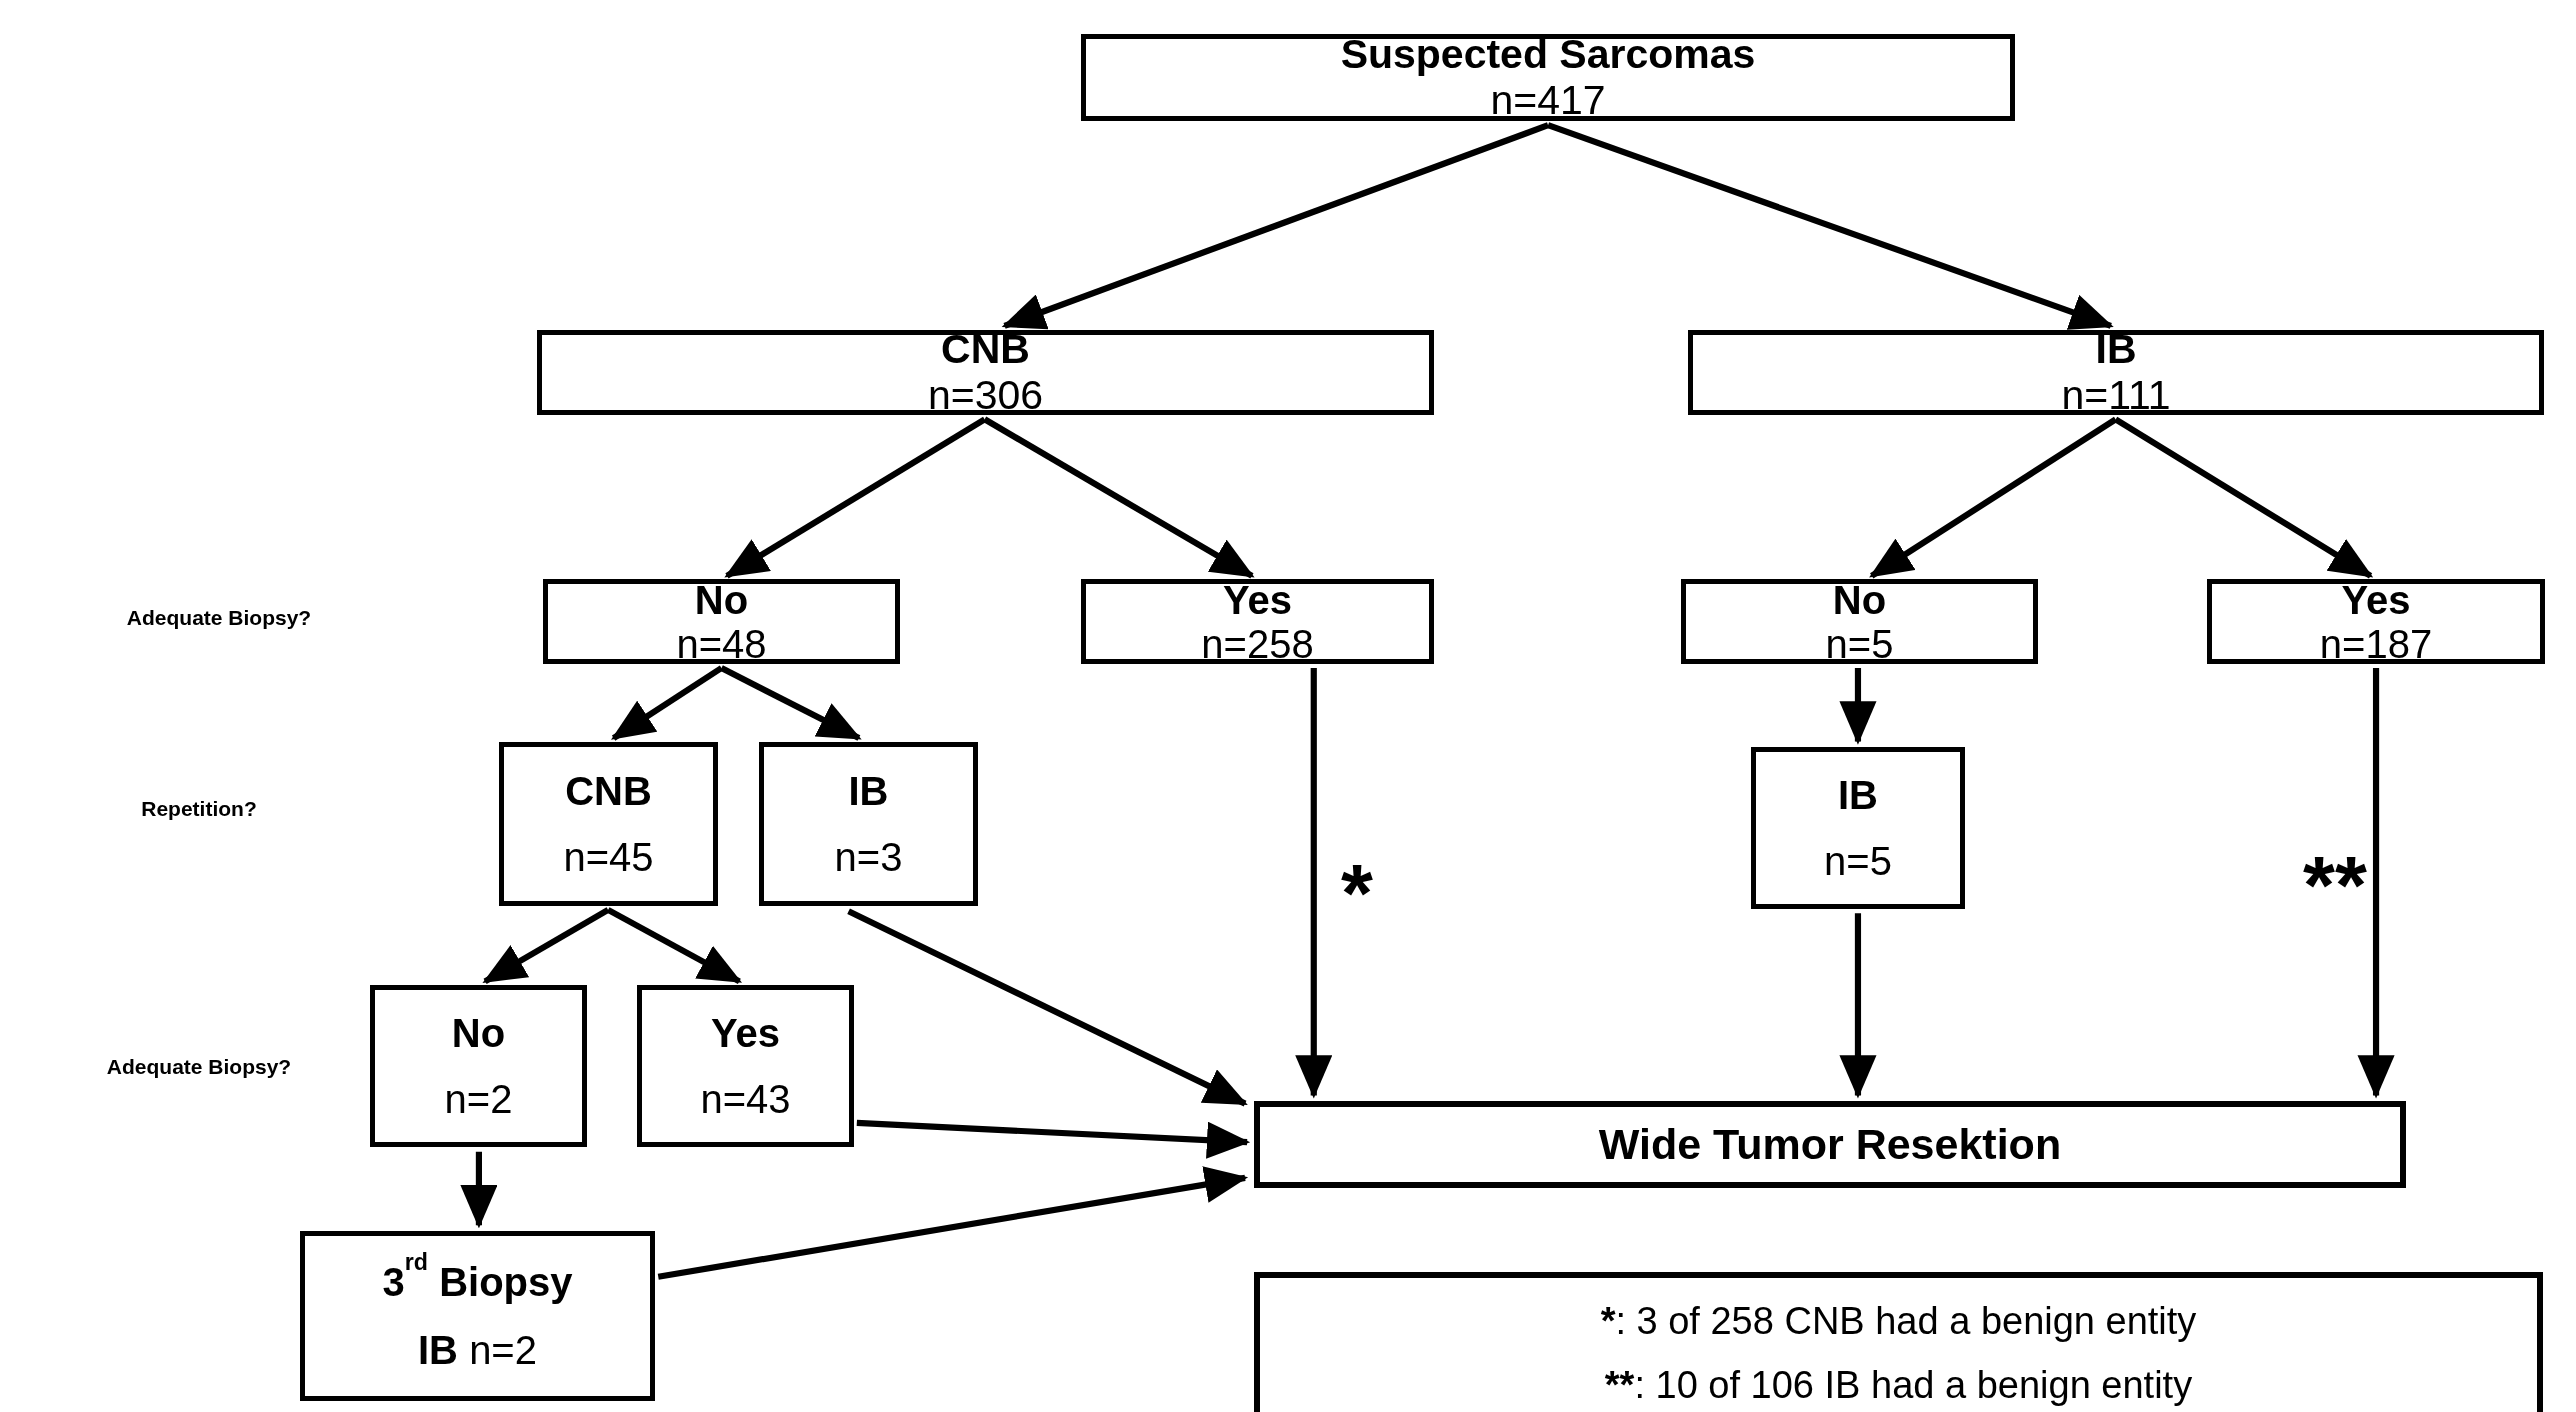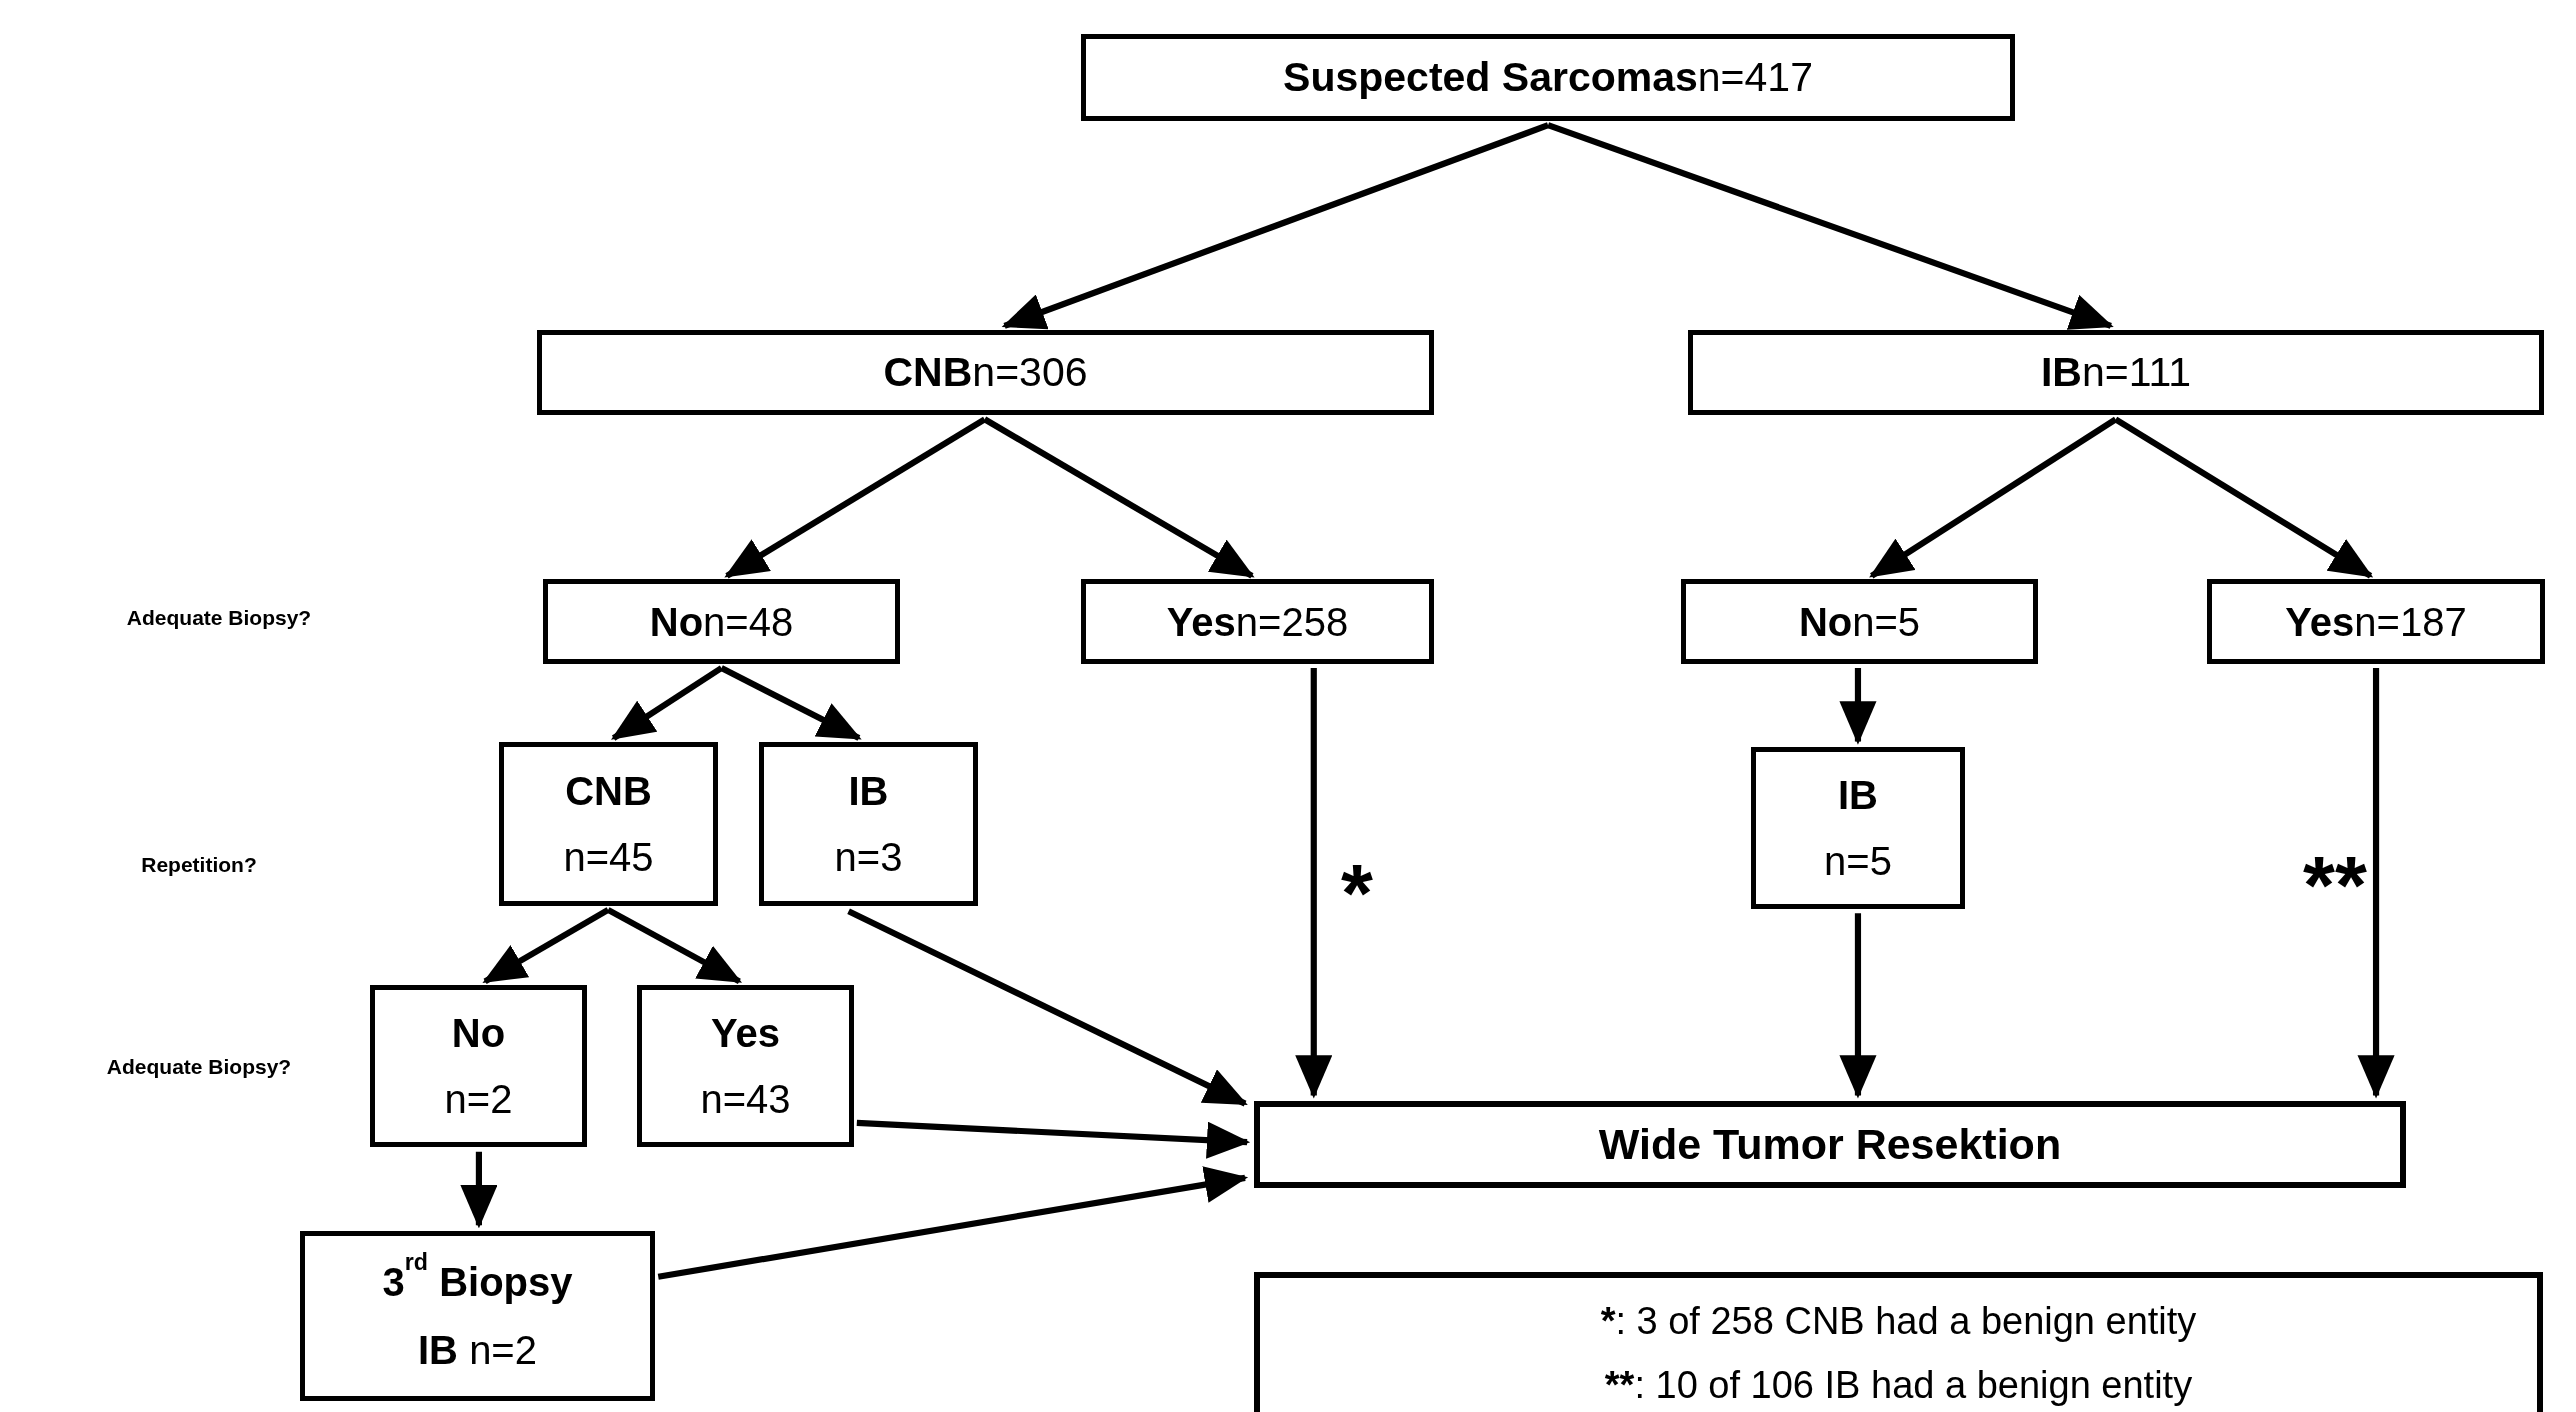--- a/index.html
+++ b/index.html
@@ -2,21 +2,21 @@
 <html style="font-size:11px"><head>
 <meta charset="utf-8">
 <style>
   html,body{margin:0;padding:0;background:#ffffff;}
   .canvas{position:relative;width:2576px;height:1413px;background:#ffffff;
           font-family:"Liberation Sans",sans-serif;color:#000;overflow:hidden;}
   .arrows{position:absolute;left:0;top:0;width:2576px;height:1413px;}
   .arrows line{stroke:#000;stroke-width:9;}
   .box{position:absolute;border:5.5px solid #000;background:#fff;box-sizing:border-box;
        display:flex;align-items:center;justify-content:center;font-size:40px;line-height:1.1;}
-  .row{white-space:pre;}
+  .row{flex-direction:column;white-space:pre;}
   .col{flex-direction:column;justify-content:space-evenly;}
   .b{font-weight:bold;}
   .big{font-size:41px;}
   .result{font-size:43px;border-width:6.2px;}
   .footbox{flex-direction:column;justify-content:space-evenly;font-size:38px;border-width:6.2px;}
   .fline{white-space:pre;}
   .sidelabel{position:absolute;font-weight:bold;font-size:21px;
              display:flex;align-items:center;justify-content:center;text-align:center;}
   .star{position:absolute;font-weight:bold;font-size:82px;transform:translate(-50%,-50%);line-height:1;}
   sup.b{font-size:0.58em;position:relative;top:-0.5em;font-weight:bold;}
@@ -72,21 +72,21 @@
   <div class="box row" style="left:1081px;top:579px;width:353px;height:85px;">
     <span class="b">Yes</span> <span>n=258</span>
   </div>
   <div class="box row" style="left:1681px;top:579px;width:357px;height:85px;">
     <span class="b">No</span> <span>n=5</span>
   </div>
   <div class="box row" style="left:2207px;top:579px;width:338px;height:85px;">
     <span class="b">Yes</span> <span>n=187</span>
   </div>
 
-  <div class="sidelabel" style="left:89px;top:837px;width:220px;height:55px;">Repetition?</div>
+  <div class="sidelabel" style="left:89px;top:781px;width:220px;height:55px;">Repetition?</div>
 
   <div class="box col" style="left:499px;top:742px;width:219px;height:164px;">
     <span class="b">CNB</span>
     <span>n=45</span>
   </div>
   <div class="box col" style="left:759px;top:742px;width:219px;height:164px;">
     <span class="b">IB</span>
     <span>n=3</span>
   </div>
   <div class="box col" style="left:1751px;top:747px;width:214px;height:162px;">

